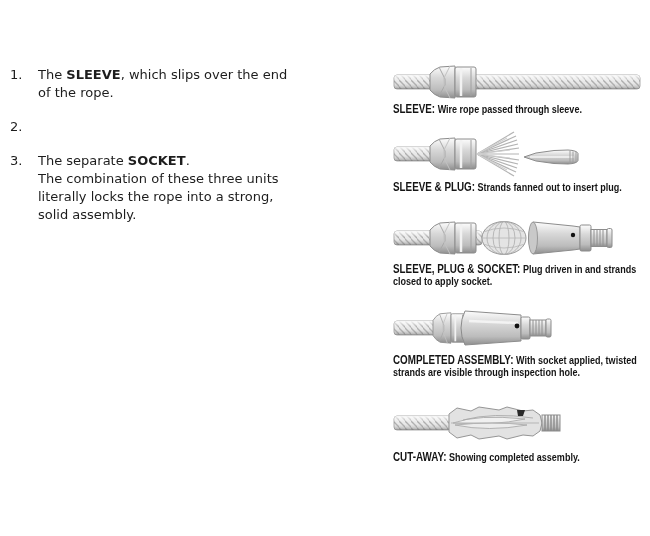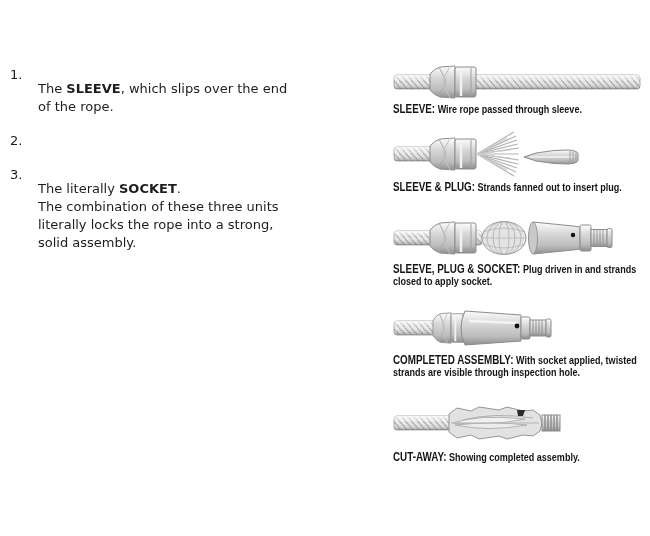--- a/index.html
+++ b/index.html
@@ -6,21 +6,21 @@
   .page {
     position:relative; width:650px; height:536px; background:#ffffff;
     overflow:hidden; font-family:"DejaVu Sans", sans-serif; color:#1d1d1d;
   }
 
   
   .instructions { position:absolute; left:10px; top:66px; width:348px;
     font-size:13px; line-height:18px; }
   .instr-item { display:flex; margin-bottom:16px; }
   .instr-num { width:28px; flex:none; }
-  .instr-text { white-space:pre-line;margin-top:14px; }
+  .instr-text { white-space:pre-line; }
   .instr-text .term { font-weight:bold; }
 
   
   .figures { position:absolute; left:393px; top:0; width:257px; height:536px; }
   .figure { position:absolute; left:0; }
   .fig-art { display:block; }
   .fig-caption {
     margin-top:2px; width:312px; transform:scaleX(0.82); transform-origin:0 0;
     font-family:"Liberation Sans", sans-serif; font-weight:bold;
     font-size:11px; line-height:11.5px; color:#141414; letter-spacing:0;
@@ -70,21 +70,21 @@
       <span class="instr-text"><span>The </span><span class="term">SLEEVE</span><span>, which slips over the end
 of the rope.</span></span>
     </div>
 
     <div class="instr-item">
       <span class="instr-num">2.</span>
     </div>
 
     <div class="instr-item">
       <span class="instr-num">3.</span>
-      <span class="instr-text"><span>The literally </span><span class="term">SOCKET</span><span>.
+      <span class="instr-text"><span>The separate </span><span class="term">SOCKET</span><span>.
 The combination of these three units
 literally locks the rope into a strong,
 solid assembly.</span></span>
     </div>
 
   </div>
 
   <div class="figures">
 
     <div class="figure f1">

